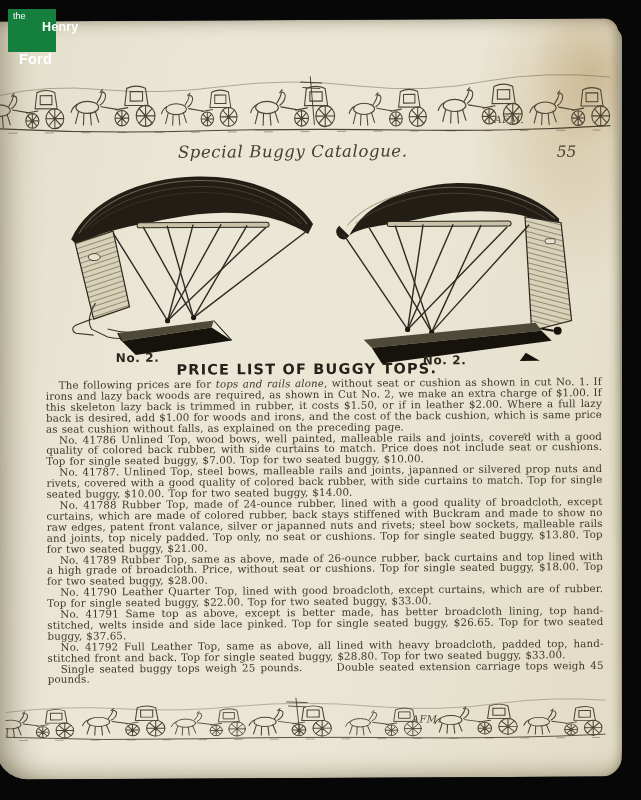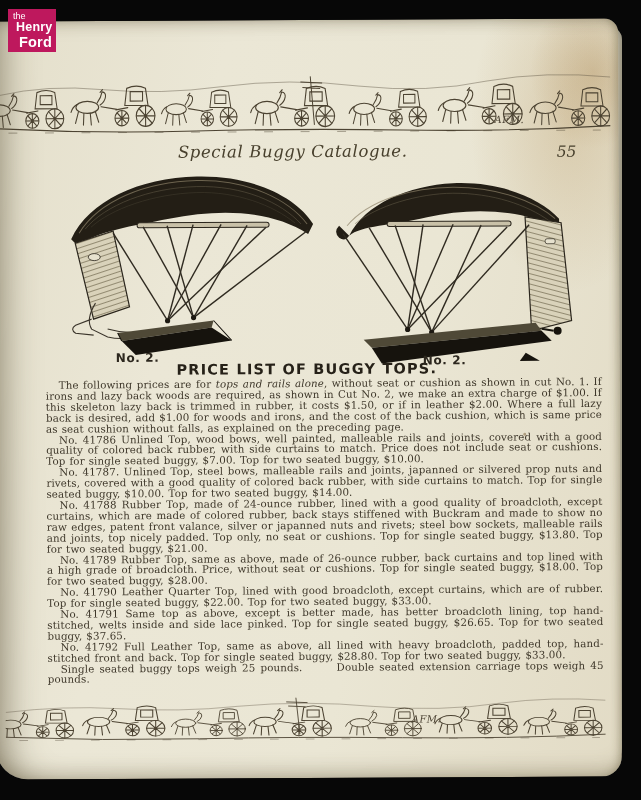--- a/index.html
+++ b/index.html
@@ -27,27 +27,27 @@
     box-shadow:
       inset 30px 0 34px -20px rgba(66,55,30,.5),
       inset -7px 0 9px -5px rgba(95,84,55,.4),
       inset 0 -16px 20px -12px rgba(100,88,58,.35),
       inset 0 10px 14px -9px rgba(90,78,48,.35);
     z-index:2;overflow:hidden;
   }
   
   .logo{
     position:absolute;left:8px;top:9px;width:48px;height:43px;
-    background:#be185d;z-index:6;color:#fff;
+    background:#15803d;z-index:6;color:#fff;
     font-family:"Liberation Sans","DejaVu Sans",sans-serif;
     line-height:1;padding:3px 0 0 4px;box-sizing:border-box;
   }
   .logo .the{font-size:9px;display:block;margin:0 0 0 1px;}
-  .logo .henry{font-size:12.5px;font-weight:bold;display:block;margin:0 0 0 4px;letter-spacing:.2px;}
-  .logo .ford{font-size:14.5px;font-weight:bold;display:block;margin:1px 0 0 7px;letter-spacing:.2px;}
+  .logo .henry{font-size:12.5px;font-weight:bold;display:block;margin:0 0 0 30px;letter-spacing:.2px;}
+  .logo .ford{font-size:14.5px;font-weight:bold;display:block;margin:18px 0 0 7px;letter-spacing:.2px;}
   
   .frieze{position:absolute;left:6px;z-index:3;}
   .frieze-top{top:52px;width:612px;height:64px;}
   .frieze-bottom{top:676px;left:10px;width:600px;height:48px;}
   .sig{
     position:absolute;z-index:4;font-style:italic;
     font-size:10px;color:#4b4233;letter-spacing:.5px;
   }
   .sig-top{left:502px;top:95px;}
   .sig-bottom{left:416px;top:694px;}

